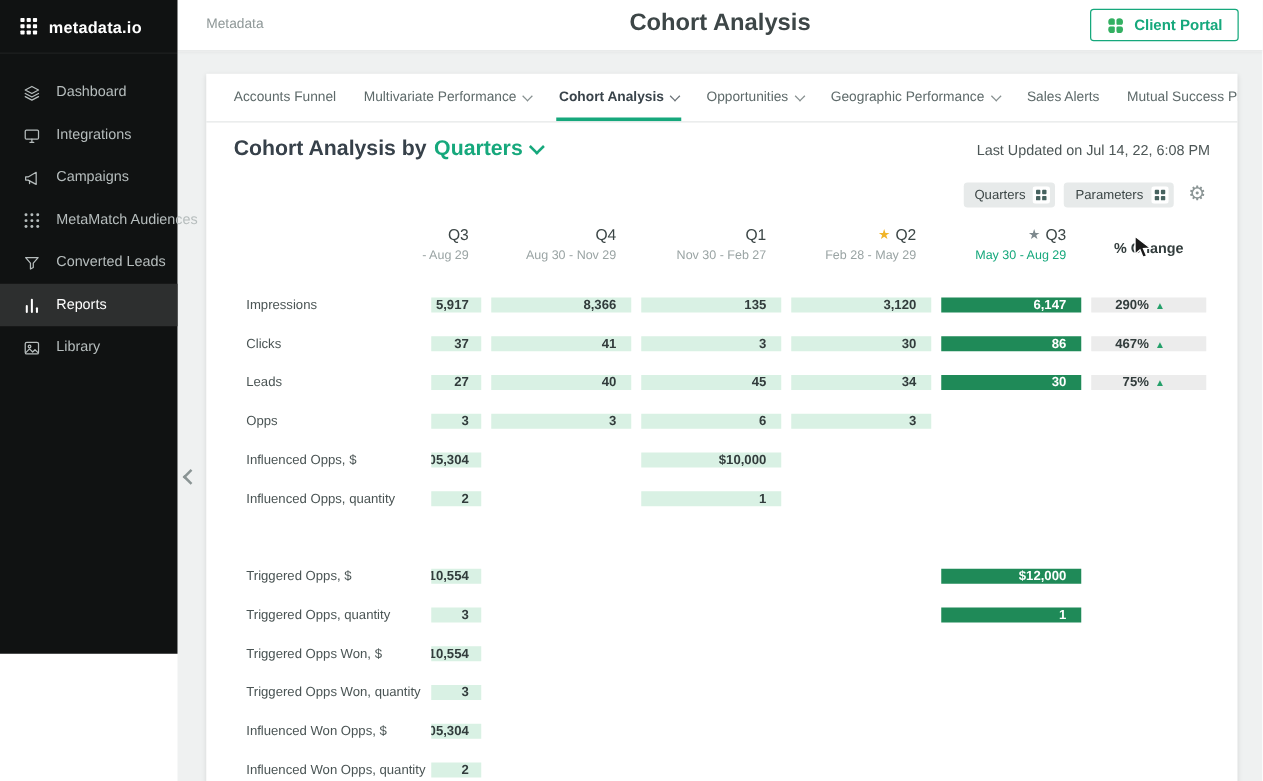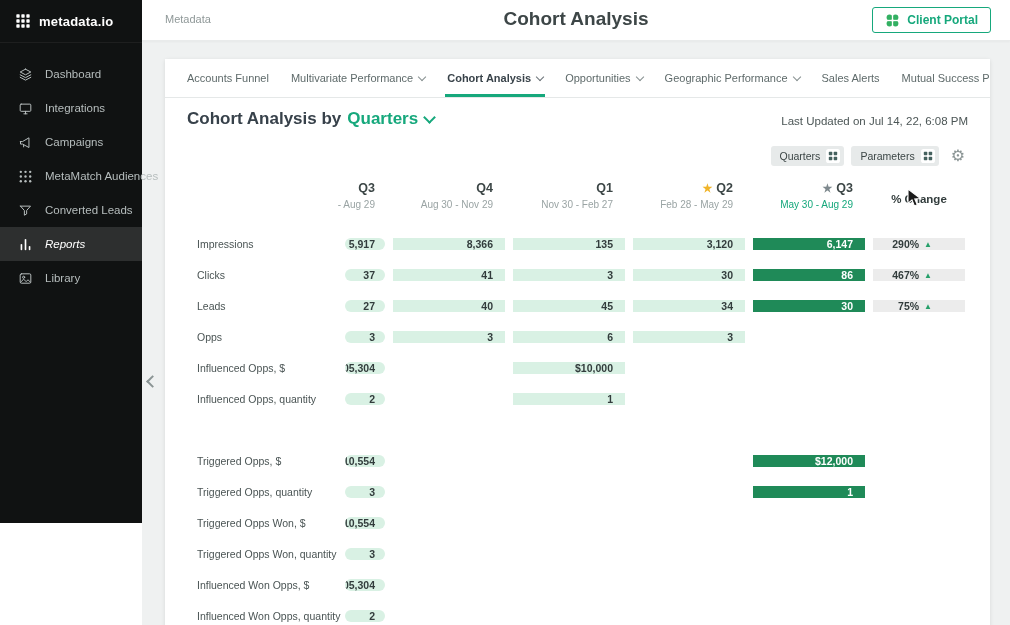--- a/index.html
+++ b/index.html
@@ -8,21 +8,21 @@
 
   
   .sidebar{position:absolute;left:0;top:0;width:142px;height:523px;background:var(--sidebar-bg,#101212);z-index:4;}
   .logo-row{height:42px;display:flex;align-items:center;gap:8px;padding-left:15px;
             border-bottom:1px solid rgba(255,255,255,.06);}
   .logo-row svg{width:16px;height:16px;display:block;}
   .logo-text{color:#fff;font-size:13px;font-weight:700;letter-spacing:.2px;}
   .side-menu{padding-top:14px;}
   .side-item{height:34px;display:flex;align-items:center;gap:12px;padding-left:18px;
              color:#b6bdbd;font-size:11.5px;cursor:pointer;white-space:nowrap;}
-  .side-item.active{background:#2d2f2f;color:#fff;font-style:italic;}
+  .side-item.active{background:#2d2f2f;color:#fff;}
   .s-icon{width:15px;height:15px;display:block;flex:0 0 15px;}
   .s-icon svg{width:15px;height:15px;display:block;fill:none;stroke:currentColor;
               stroke-width:1.6;stroke-linecap:round;stroke-linejoin:round;}
   .collapse{position:absolute;left:143px;top:371px;width:16px;height:20px;display:flex;
             align-items:center;justify-content:center;cursor:pointer;z-index:6;}
   .collapse i{width:7px;height:7px;border-left:2px solid #8a9494;border-bottom:2px solid #8a9494;
               transform:rotate(45deg);display:block;margin-left:3px;}
 
   
   .topbar{position:absolute;left:142px;top:0;right:0;height:40px;background:#fff;
@@ -62,38 +62,38 @@
         padding:0 4px 0 9px;font-size:10.5px;color:#3c4646;cursor:pointer;}
   .chip svg{width:14px;height:14px;display:block;}
   .gear-btn{font-size:16px;color:#8b9595;cursor:pointer;margin-left:5px;line-height:1;}
 
   
   .table-header{position:absolute;left:22px;top:122px;display:flex;}
   .th-label{width:158px;flex:0 0 158px;}
   .th-col{width:112px;flex:0 0 112px;margin-left:8px;box-sizing:border-box;padding-right:12px;}
   .th-col.first{width:40px;flex:0 0 40px;margin-left:0;padding-right:10px;}
   .th-q{display:flex;justify-content:flex-end;align-items:center;gap:4px;
-        font-size:12.5px;font-weight:700;color:#3c4646;}
+        font-size:12.5px;font-weight:400;color:#3c4646;}
   .th-d{display:flex;justify-content:flex-end;font-size:10px;color:#9aa4a4;margin-top:4px;white-space:nowrap;}
   .th-col.hl .th-d{color:var(--accent,#16a87c);}
   .star{font-size:11px;line-height:1;}
   .star.gold{color:var(--star-gold,#f0b429);}
   .star.gray{color:var(--star-gray,#7e898e);}
   .th-change{width:92px;flex:0 0 92px;margin-left:8px;display:flex;align-items:center;justify-content:center;
              font-size:11.5px;font-weight:600;color:#333d3d;padding-top:6px;white-space:nowrap;}
 
   .rows{position:absolute;left:22px;top:163px;}
   .t-row{display:flex;height:28px;margin-bottom:3px;align-items:flex-end;}
   .row-spacer{height:30.5px;}
   .r-label{width:158px;flex:0 0 158px;box-sizing:border-box;display:flex;align-items:center;
            padding-left:10px;font-size:10.5px;color:#4a5454;white-space:nowrap;}
   .cell{width:112px;flex:0 0 112px;margin-left:8px;box-sizing:border-box;display:flex;align-items:center;
         justify-content:flex-end;padding-right:12px;font-size:10.5px;font-weight:700;color:#323c3c;
         overflow:hidden;white-space:nowrap;}
-  .cell.first{width:40px;flex:0 0 40px;margin-left:0;padding-right:10px;border-radius:14px;}
+  .cell.first{width:40px;flex:0 0 40px;margin-left:0;padding-right:10px;}
   .cell.light{background:var(--cell-light,#d9f1e4);}
   .cell.dark{background:var(--cell-dark,#1f8a58);color:#fff;}
   .cell.gray{background:var(--cell-gray,#ececec);width:92px;flex:0 0 92px;padding-right:33px;}
   .up{color:var(--trend-green,#25a06a);font-size:8px;margin-left:5px;}
 
   .cursor{position:absolute;left:907px;top:188px;z-index:50;pointer-events:none;}
 </style>
 </head>
 <body>
 

